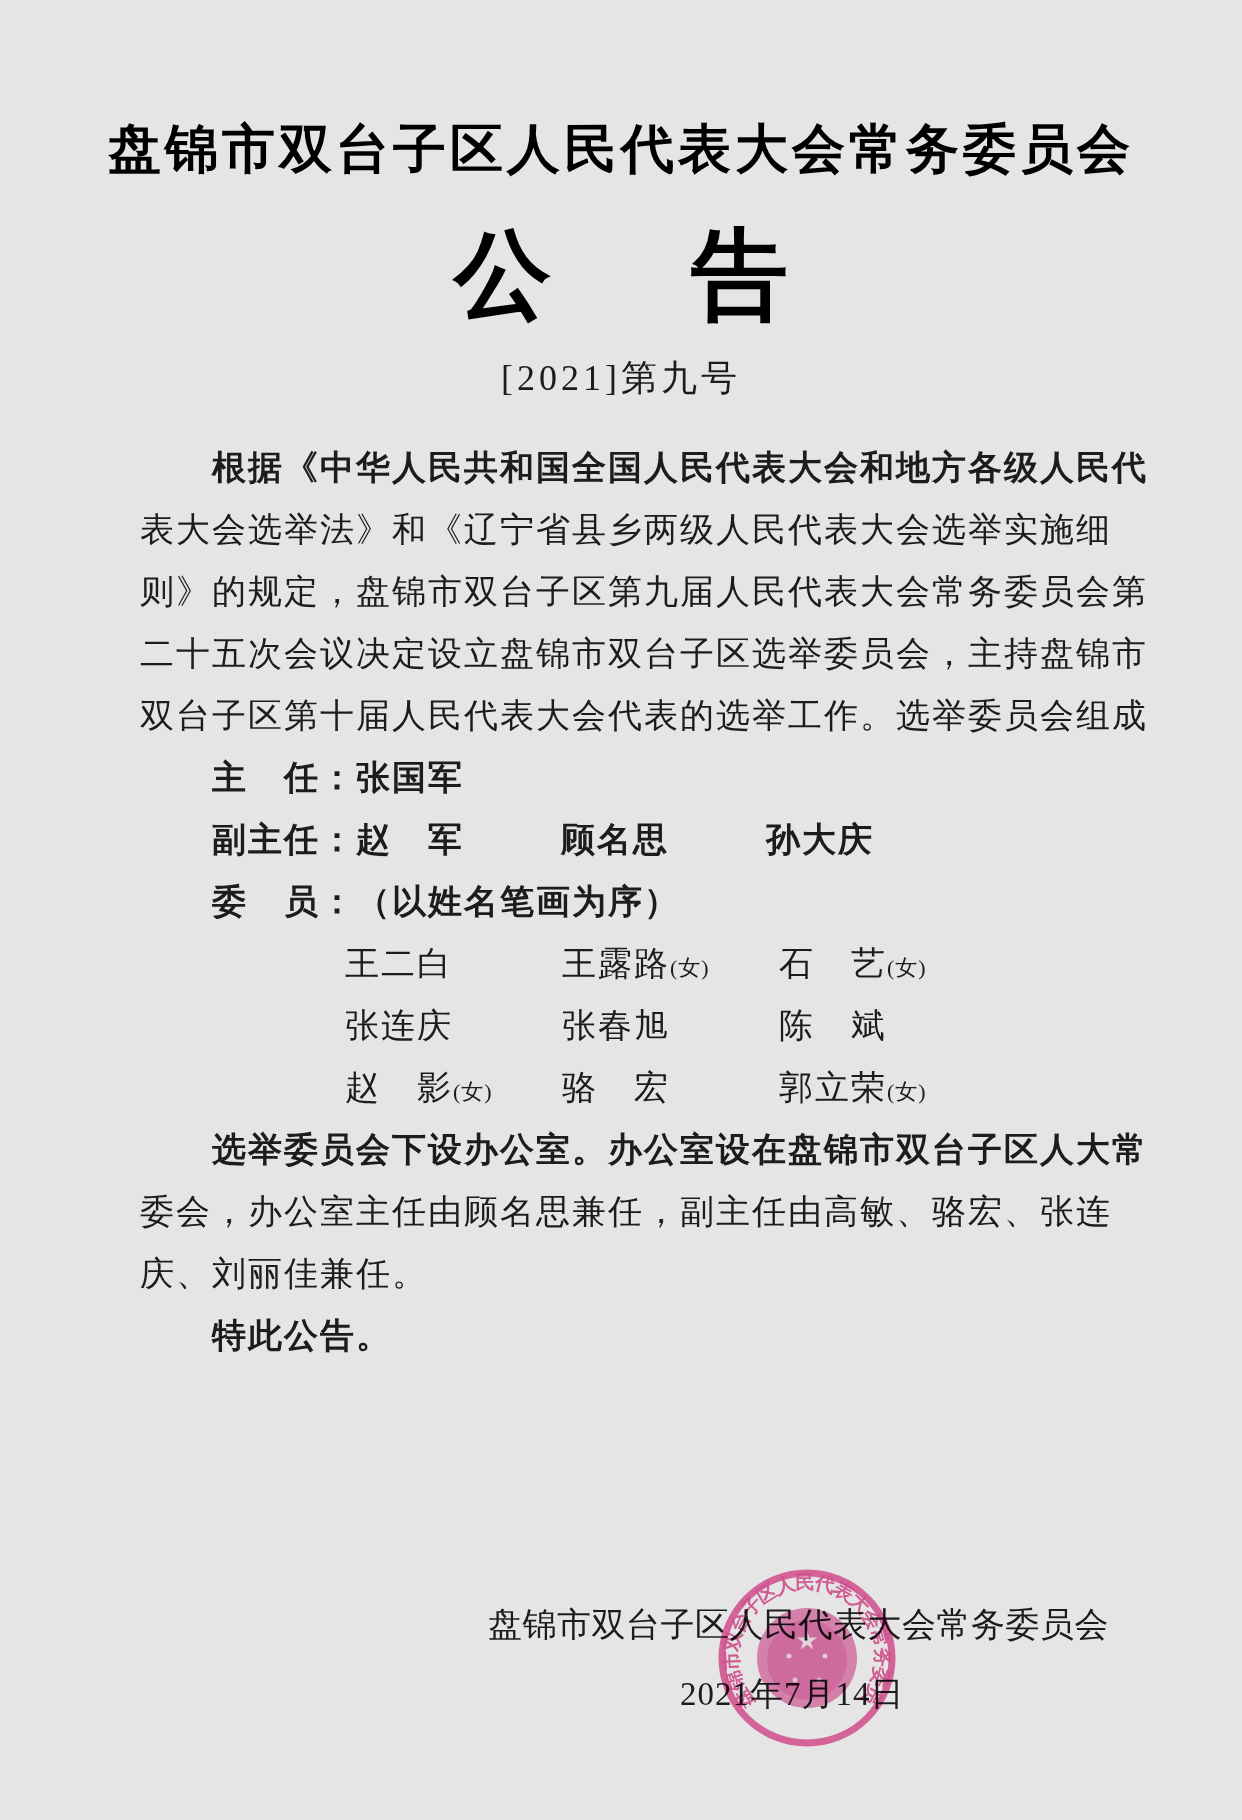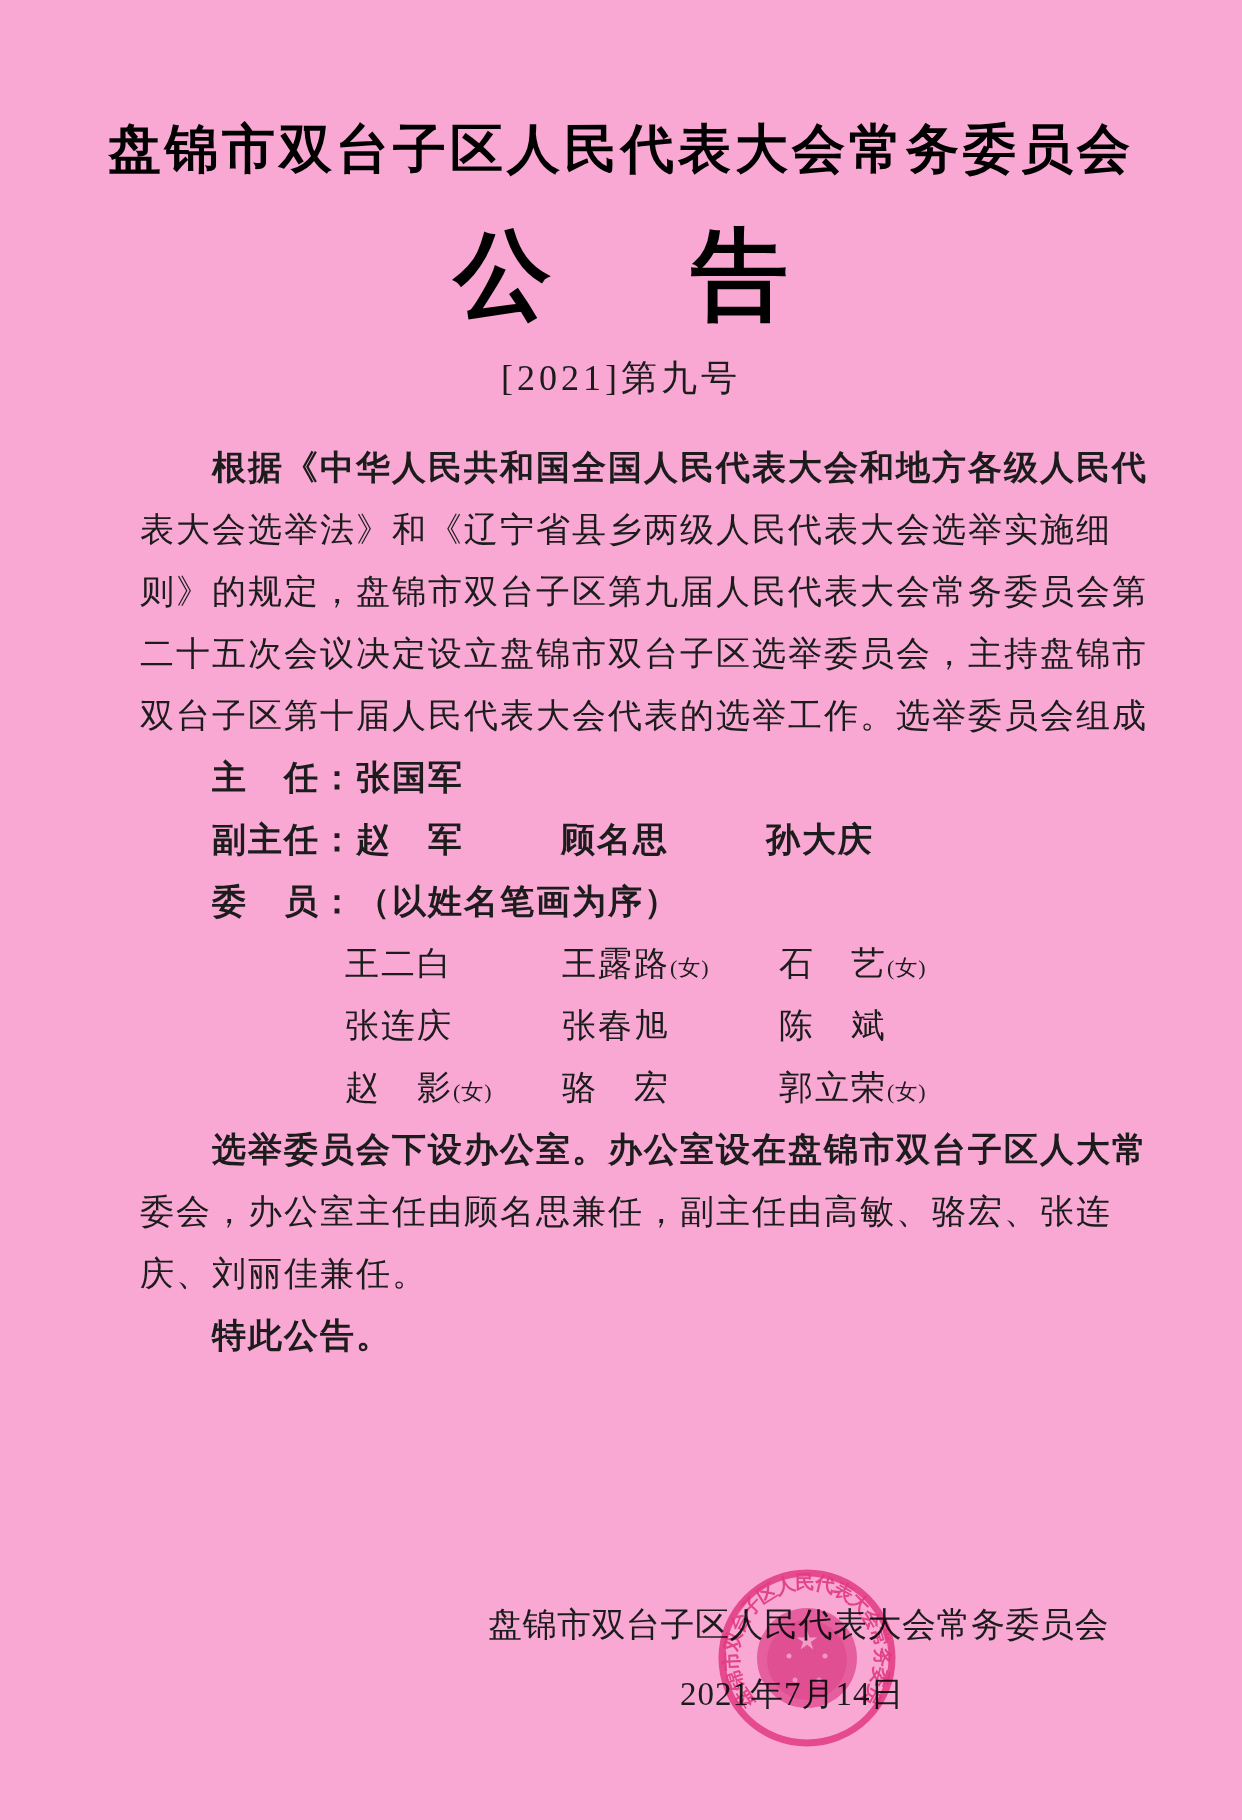--- a/index.html
+++ b/index.html
@@ -1,17 +1,17 @@
 <!DOCTYPE html>
 <html><head>
 <meta charset="utf-8">
 <style>
   html,body{margin:0;padding:0;background:#888;}
   #page{
-    position:relative;width:1242px;height:1820px;background:#f9a8d4;
+    position:relative;width:1242px;height:1820px;background:#e5e5e5;
     font-family:"Liberation Serif","DejaVu Serif",serif;color:#1c1c1c;
     overflow:hidden;margin:0 auto;
   }
   .doc-title{
     position:absolute;top:118px;left:0;width:100%;height:62px;line-height:62px;
     text-align:center;font-size:53px;font-weight:bold;letter-spacing:4px;color:#000;
     white-space:nowrap;
   }
   .doc-subtitle{
     position:absolute;top:222px;left:0;width:100%;height:108px;

